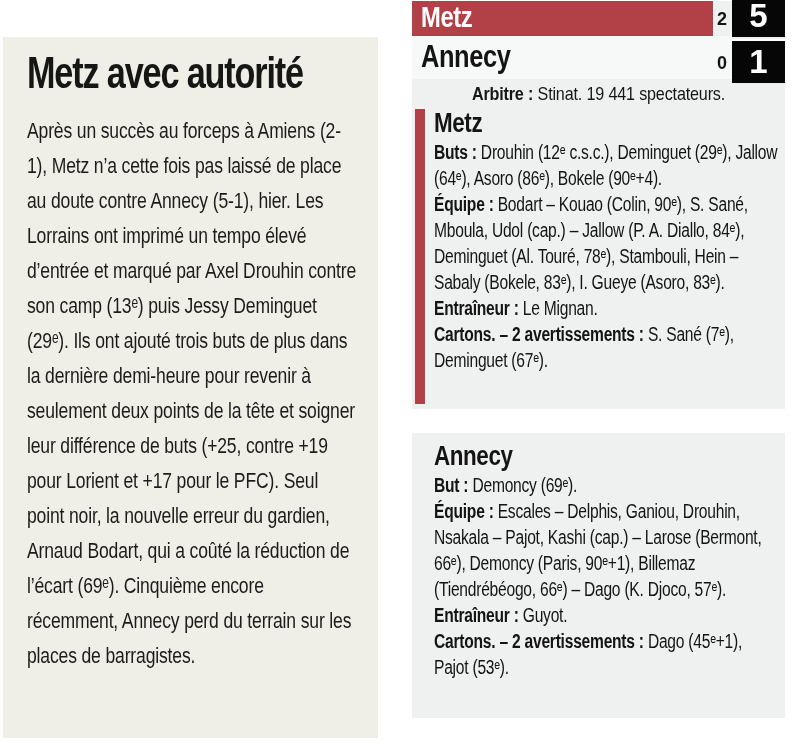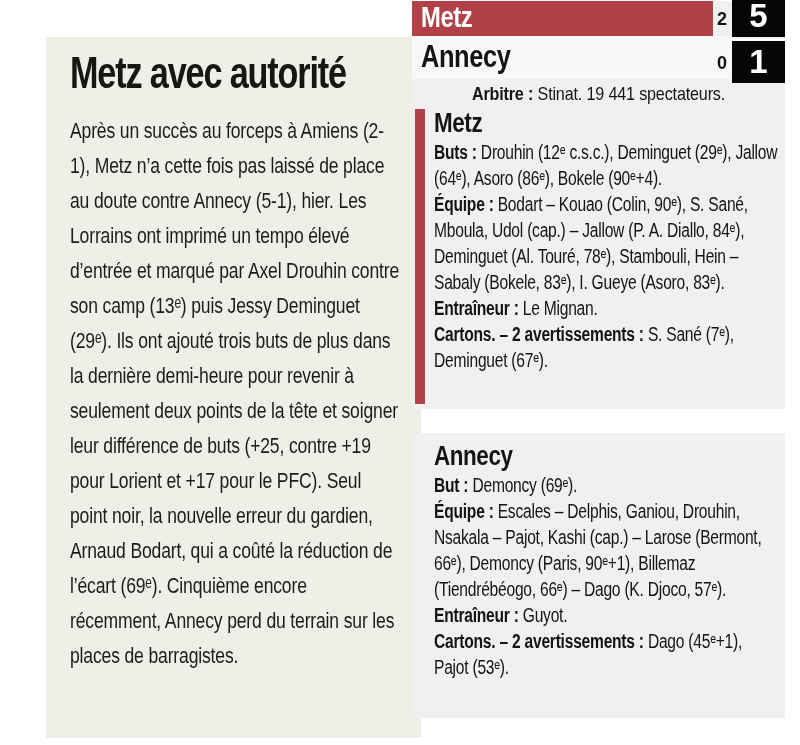--- a/index.html
+++ b/index.html
@@ -6,21 +6,21 @@
   body{
     width:800px;height:745px;background:#ffffff;position:relative;
     font-family:"Liberation Sans","DejaVu Sans",sans-serif;
     -webkit-font-smoothing:antialiased;overflow:hidden;
   }
   .page{position:absolute;inset:0;}
 
   
   .article-card{
     position:absolute;left:3px;top:37px;width:375px;height:701px;
-    background:#efeee7;box-sizing:border-box;padding:10px 20px 0 24px;overflow:hidden;margin-left:43px;
+    background:#efeee7;box-sizing:border-box;padding:10px 20px 0 24px;overflow:hidden;
   }
   .article-title{
     margin:0;font-size:45px;font-weight:700;color:#161615;letter-spacing:-1.5px;
     transform:scaleX(0.76);transform-origin:0 0;width:131%;white-space:nowrap;
   }
   .article-body{
     margin:14px 0 0 0;font-size:22.5px;line-height:35px;color:#1d1c1a;
     letter-spacing:-0.2px;
     transform:scaleX(0.78);transform-origin:0 0;width:128.2%;
   }

